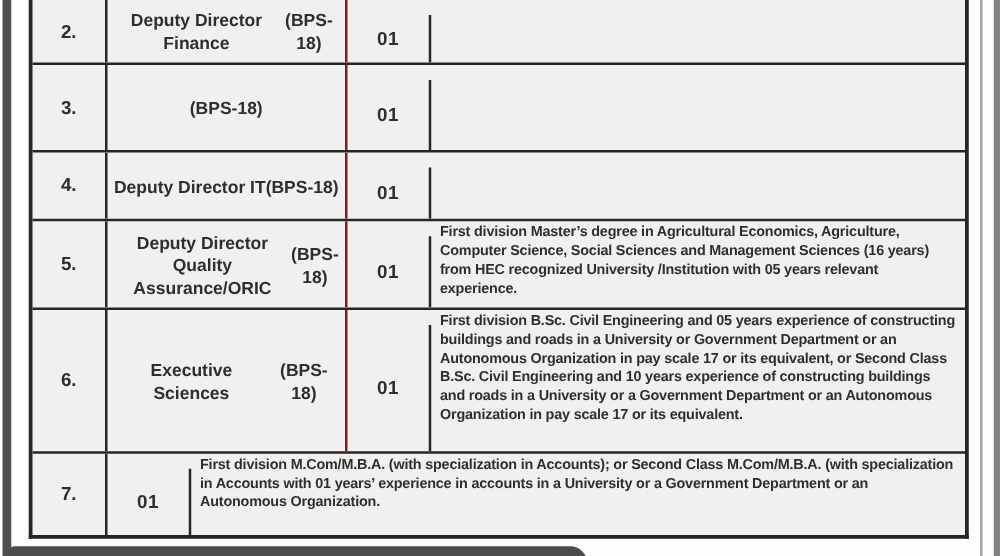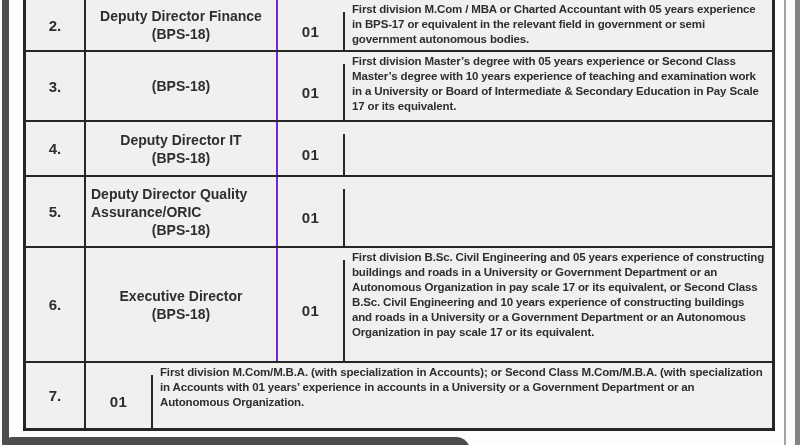--- a/index.html
+++ b/index.html
@@ -66,23 +66,24 @@
     overflow: hidden;
   }
   .cell-sn {
     width: 60px;
     border-right: 2px solid #262626;
     display: flex; align-items: center; justify-content: center;
     font-size: 15px; font-weight: bold;
   }
   .cell-pos {
     width: 192px;
-    border-right: 2px solid #6d28d9;
-    display: flex; flex-direction: column;
+    border-right: 2px solid #7f1d1d;
+    display: flex; flex-direction: row;
     align-items: center; justify-content: center;
+    text-align: center;
     padding: 2px 5px;
     font-size: 14px; font-weight: bold;
     line-height: 18px;
   }
   .cell-posts {
     width: 67px;
     border-right: 2px solid #262626;
     display: flex; align-items: center; justify-content: center;
     font-size: 15px; font-weight: bold;
     letter-spacing: 0.5px;
@@ -110,34 +111,32 @@
     <div class="cell cell-sn">
       <span>2.</span>
     </div>
     <div class="cell cell-pos">
       <div>Deputy Director Finance</div>
       <div>(BPS-18)</div>
     </div>
     <div class="cell cell-posts">
       <span>01</span>
     </div>
-    <div class="cell cell-qual">First division M.Com / MBA or Charted Accountant with 05 years experience in BPS-17 or equivalent in the relevant field in government or semi government autonomous bodies.</div>
   </div>
 
   <div class="row">
     <div class="cell cell-sn">
       <span>3.</span>
     </div>
     <div class="cell cell-pos">
       <div>(BPS-18)</div>
     </div>
     <div class="cell cell-posts">
       <span>01</span>
     </div>
-    <div class="cell cell-qual">First division Master’s degree with 05 years experience or Second Class Master’s degree with 10 years experience of teaching and examination work in a University or Board of Intermediate &amp; Secondary Education in Pay Scale 17 or its equivalent.</div>
   </div>
 
   <div class="row">
     <div class="cell cell-sn">
       <span>4.</span>
     </div>
     <div class="cell cell-pos">
       <div>Deputy Director IT</div>
       <div>(BPS-18)</div>
     </div>
@@ -150,28 +149,29 @@
     <div class="cell cell-sn">
       <span>5.</span>
     </div>
     <div class="cell cell-pos">
       <div>Deputy Director Quality Assurance/ORIC</div>
       <div>(BPS-18)</div>
     </div>
     <div class="cell cell-posts">
       <span>01</span>
     </div>
+    <div class="cell cell-qual">First division Master’s degree in Agricultural Economics, Agriculture, Computer Science, Social Sciences and Management Sciences (16 years) from HEC recognized University /Institution with 05 years relevant experience.</div>
   </div>
 
   <div class="row">
     <div class="cell cell-sn">
       <span>6.</span>
     </div>
     <div class="cell cell-pos">
-      <div>Executive Director</div>
+      <div>Executive Sciences</div>
       <div>(BPS-18)</div>
     </div>
     <div class="cell cell-posts">
       <span>01</span>
     </div>
     <div class="cell cell-qual">First division B.Sc. Civil Engineering and 05 years experience of constructing buildings and roads in a University or Government Department or an Autonomous Organization in pay scale 17 or its equivalent, or Second Class B.Sc. Civil Engineering and 10 years experience of constructing buildings and roads in a University or a Government Department or an Autonomous Organization in pay scale 17 or its equivalent.</div>
   </div>
 
   <div class="row">
     <div class="cell cell-sn">

